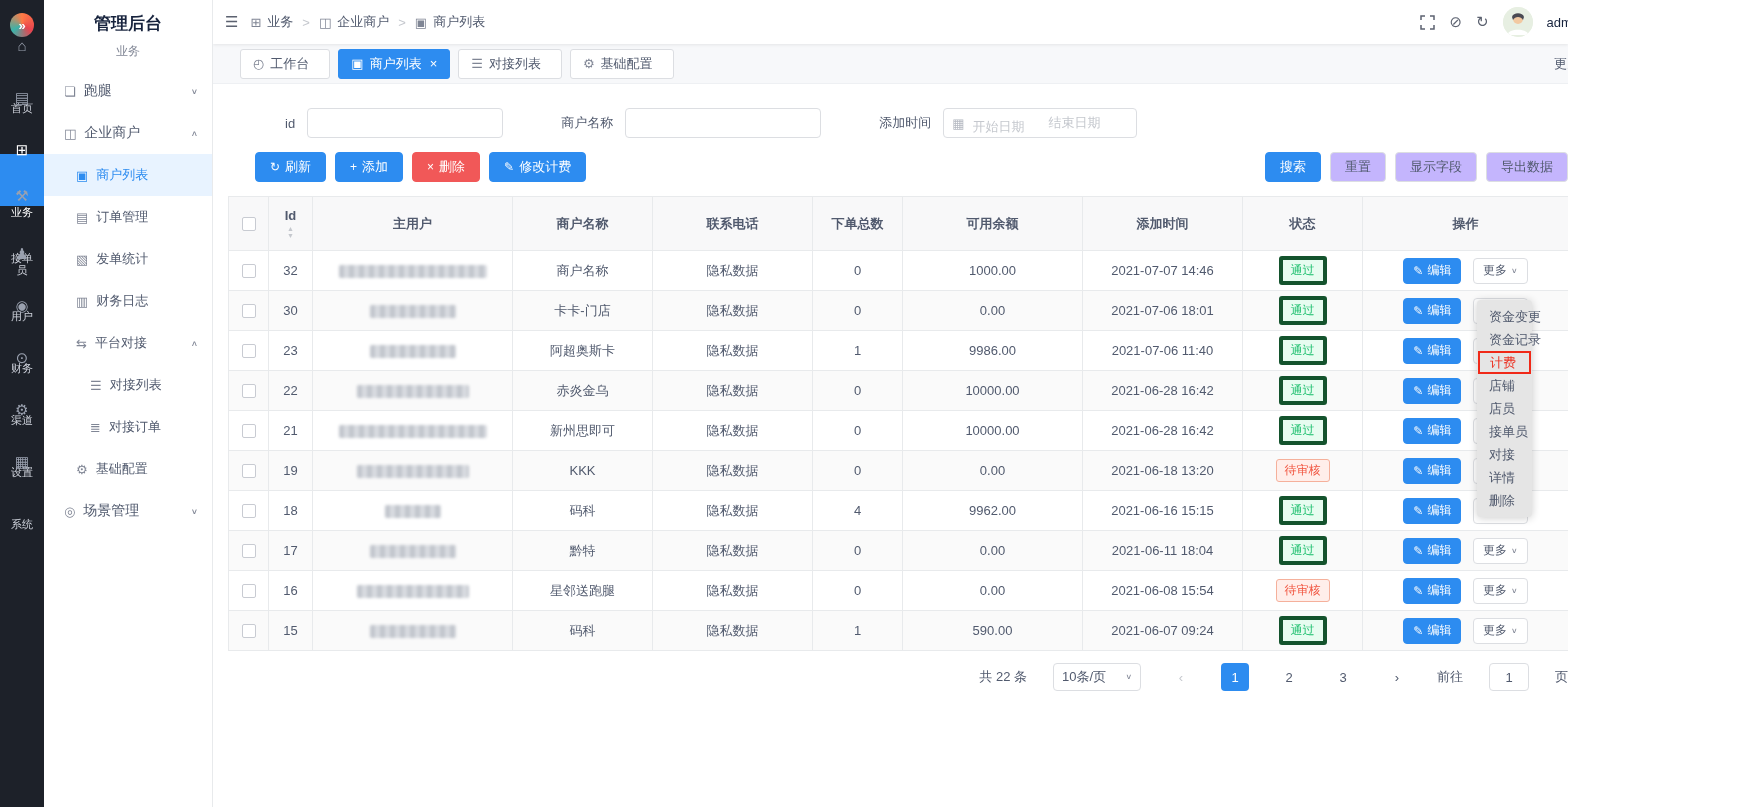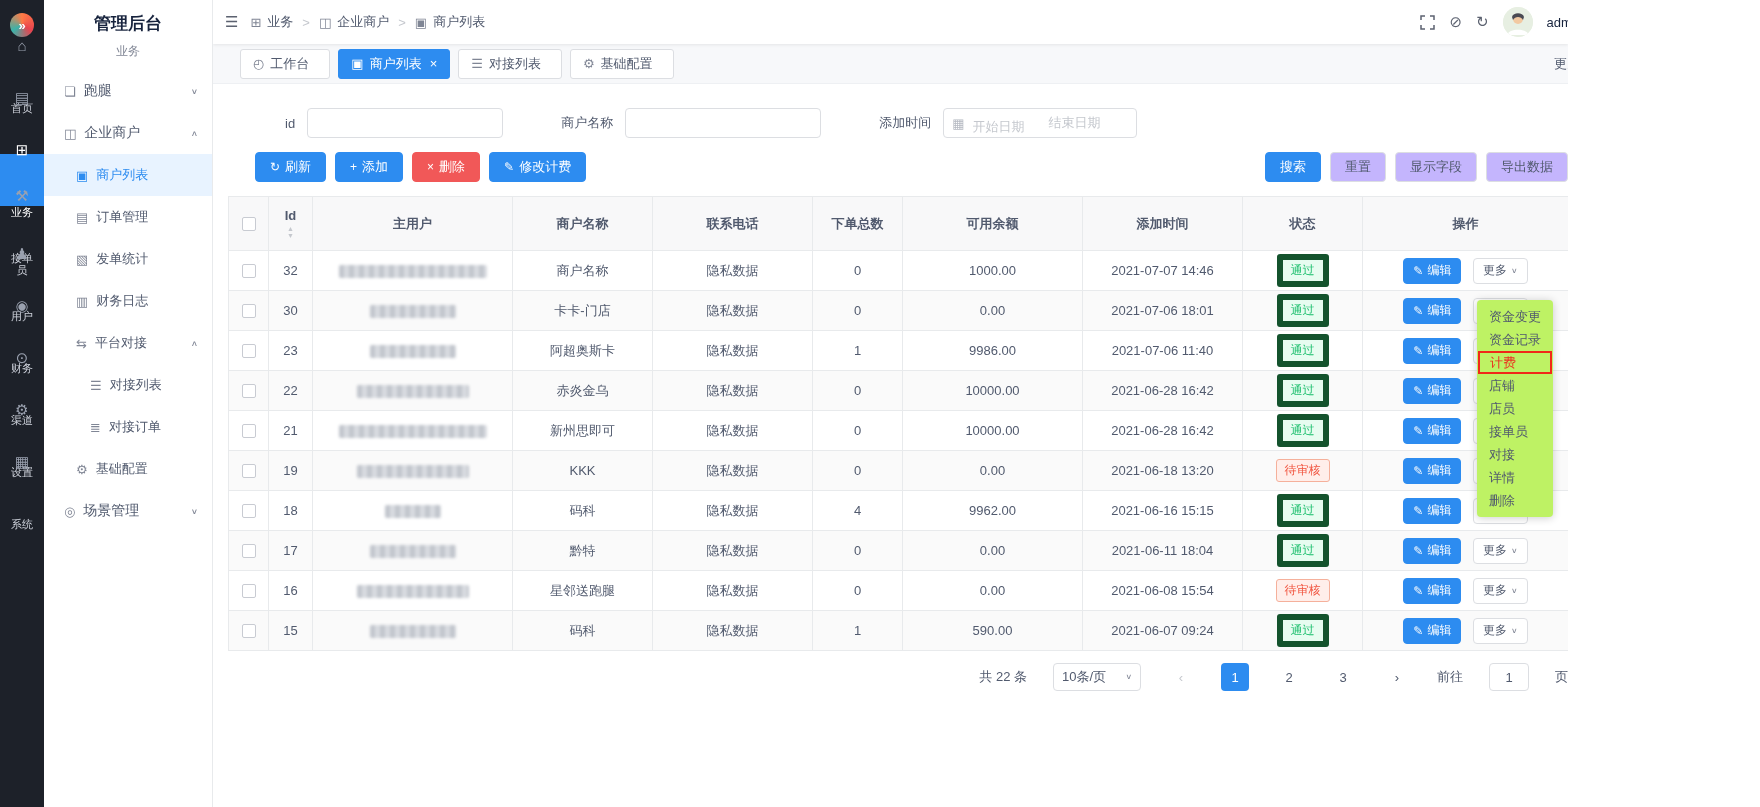--- a/index.html
+++ b/index.html
@@ -77,29 +77,29 @@
 table{width:1340px;border-collapse:collapse;table-layout:fixed;}
 th,td{border:1px solid #e8eaec;font-size:13px;text-align:center;overflow:hidden;white-space:nowrap;}
 th{background:#f8f8f9;color:#515a6e;font-weight:bold;height:54px;}
 td{height:40px;color:#515a6e;background:transparent;}
 tbody tr:nth-child(even){background:#fafafa;}
 .cb{display:inline-block;width:14px;height:14px;border:1px solid #c8cbd2;border-radius:2px;background:#fff;vertical-align:middle;cursor:pointer;}
 .th-id{display:flex;flex-direction:column;align-items:center;gap:3px;}
 .sorters{display:inline-flex;flex-direction:column;font-size:7px;line-height:6px;color:#c5c8ce;gap:1px;cursor:pointer;}
 .blur{display:inline-block;height:13px;border-radius:2px;background:repeating-linear-gradient(90deg,#c2c6cd 0 5px,#d8dbe0 5px 10px);filter:blur(1.6px);vertical-align:middle;}
 .badge{display:inline-block;padding:2px 8px;border-radius:3px;font-size:12px;}
-.badge[data-type="success"]{color:#19be6b;background:#e7fcf0;border:6px solid #14532d;}
+.badge[data-type="success"]{color:#19be6b;background:#e7fcf0;border:4px solid #14532d;}
 .badge[data-type="error"]{color:#f1543f;background:#ffeeea;border:1px solid #f5b09b;}
 .btn-sm{height:26px;display:inline-flex;align-items:center;gap:4px;padding:0 9px;border-radius:4px;font-size:12px;cursor:pointer;vertical-align:middle;}
 .btn-edit{background:#2d8cf0;color:#fff;border:1px solid #2d8cf0;}
 .btn-more{background:#fff;color:#515a6e;border:1px solid #dcdee2;margin-left:8px;}
 .caret{font-size:9px;color:#808695;transform:scaleY(.8);}
 
 
-.dropdown{position:absolute;left:1264px;top:300px;width:76px;background:#bef264;border-radius:4px;box-shadow:0 1px 8px rgba(0,0,0,.2);padding:5px 0;z-index:30;}
+.dropdown{position:absolute;left:1264px;top:300px;width:55px;background:#e5e5e5;border-radius:4px;box-shadow:0 1px 8px rgba(0,0,0,.2);padding:5px 0;z-index:30;}
 .dd-item{padding:3px 12px;font-size:13px;color:#515a6e;cursor:pointer;white-space:nowrap;line-height:17px;}
 .dd-item[data-state="highlight"]{color:#ec2e1f;border:2px solid #f02918;padding:1px 10px;margin:0 1px;}
 
 
 .pagination{display:flex;align-items:center;justify-content:flex-end;gap:26px;width:1340px;margin-top:12px;font-size:13px;color:#515a6e;}
 .pg-size{width:88px;height:28px;border:1px solid #dcdee2;border-radius:4px;display:flex;align-items:center;justify-content:space-between;padding:0 8px;cursor:pointer;background:#fff;}
 .pg-btn{min-width:28px;height:28px;border:none;border-radius:4px;background:transparent;display:inline-flex;align-items:center;justify-content:center;cursor:pointer;font-size:13px;color:#515a6e;font-family:inherit;}
 .pg-btn[data-state="active"]{background:#2d8cf0;color:#fff;}
 .pg-prev{color:#c5c8ce;}
 .pg-goto-input{width:40px;height:28px;border:1px solid #dcdee2;border-radius:4px;text-align:center;font-size:13px;color:#515a6e;outline:none;}

